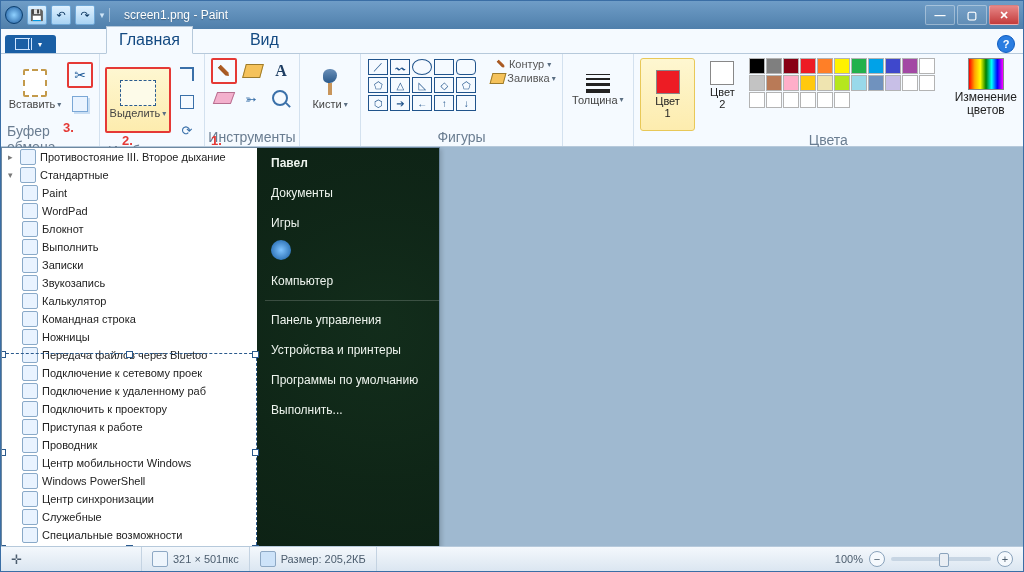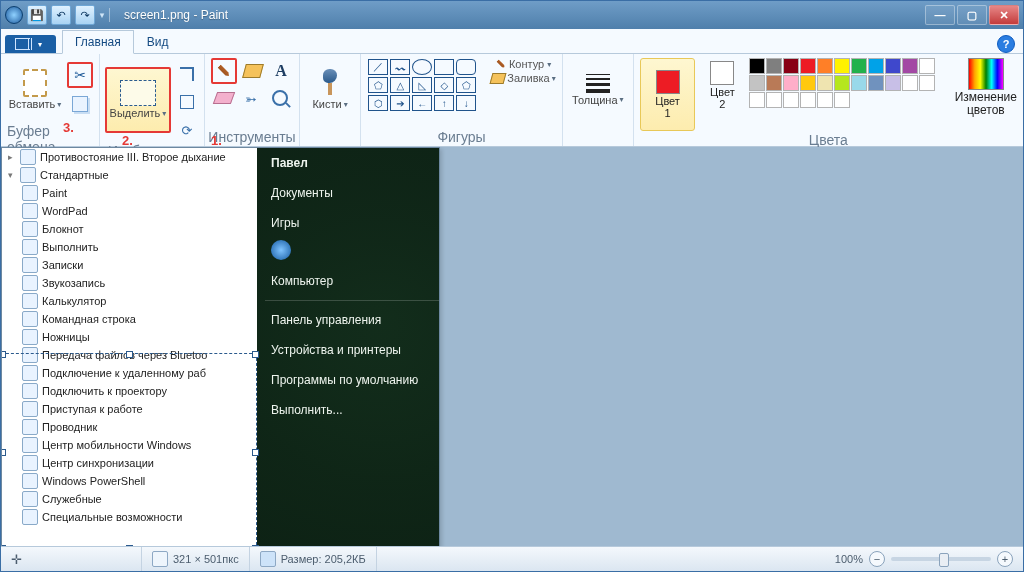--- a/index.html
+++ b/index.html
@@ -11,21 +11,21 @@
   .qat .qbtn{width:18px;height:18px;display:flex;align-items:center;justify-content:center;color:#08335c;background:linear-gradient(#dff1ff,#a9d3f3);border:1px solid #6fa7d6;border-radius:2px;font-size:11px;}
   .qat .sep{width:6px;text-align:center;color:#cfe5f7;font-size:9px;}
   .titlebar .title{flex:1;overflow:hidden;white-space:nowrap;text-shadow:0 1px 1px rgba(0,0,0,.3);}
   .winbtns{display:flex;gap:2px;}
   .winbtns .wb{width:28px;height:18px;border:1px solid rgba(255,255,255,.35);border-radius:2px;display:flex;align-items:center;justify-content:center;color:#fff;font-weight:bold;font-size:11px;background:rgba(255,255,255,.08);}
   .winbtns .close{background:linear-gradient(#e78787,#c33b3b);}
   
   .tabsrow{height:24px;background:#f5faff;display:flex;align-items:flex-end;padding-left:4px;border-bottom:1px solid #b6c9db;}
   .filemenu{background:#1a5fa5;color:#fff;padding:3px 14px 3px 10px;border-radius:3px 3px 0 0;margin-right:6px;display:flex;align-items:center;gap:6px;font-size:12px;}
   .filemenu .caret{font-size:8px;}
-  .rtab{padding:4px 12px;border:1px solid transparent;border-bottom:none;color:#144a82;font-size:12px;}
+  .rtab{padding:4px 12px;border:1px solid transparent;border-bottom:none;color:#144a82;font-size:16px;margin-left:44px;}
   .rtab.active{background:#f5faff;border-color:#b6c9db;border-bottom:1px solid #f5faff;position:relative;top:1px;}
   .tabsrow .help{margin-left:auto;margin-right:8px;width:16px;height:16px;border-radius:50%;background:#2a7de1;color:#fff;font-weight:bold;display:flex;align-items:center;justify-content:center;font-size:11px;border:1px solid #0f5cc0;}
   
   .ribbon{height:92px;background:#f5faff;display:flex;border-bottom:1px solid #b6c9db;}
   .group{display:flex;flex-direction:column;align-items:center;justify-content:space-between;padding:4px 6px 1px;border-right:1px solid #d3e1ef;}
   .grouplabel{font-size:14px;color:#6a7d91;margin-top:1px;}
   .vstack{display:flex;flex-direction:column;align-items:center;gap:1px;}
   .bigbtn{display:flex;flex-direction:column;align-items:center;justify-content:center;width:54px;height:62px;border:1px solid transparent;border-radius:3px;}
   .bigbtn.hover{background:linear-gradient(#fef7d1,#fdecae);border-color:#e8c858;}
   .bigbtn .lbl{font-size:11px;color:#444;margin-top:2px;line-height:1.05;text-align:center;display:flex;align-items:center;gap:2px;}
@@ -366,45 +366,49 @@
             <div class="node">
               <span class="tico"></span>
               <span>Ножницы</span>
             </div>
             <div class="node">
               <span class="tico"></span>
               <span>Передача файлов через Bluetoo</span>
             </div>
             <div class="node">
               <span class="tico"></span>
+              <span>Подключение к сетевому проек</span>
+            </div>
+            <div class="node">
+              <span class="tico"></span>
               <span>Подключение к удаленному раб</span>
             </div>
             <div class="node">
               <span class="tico"></span>
               <span>Подключить к проектору</span>
             </div>
             <div class="node">
               <span class="tico"></span>
               <span>Приступая к работе</span>
             </div>
             <div class="node">
               <span class="tico"></span>
               <span>Проводник</span>
             </div>
             <div class="node">
               <span class="tico"></span>
               <span>Центр мобильности Windows</span>
             </div>
             <div class="node">
               <span class="tico"></span>
+              <span>Windows PowerShell</span>
+            </div>
+            <div class="node">
+              <span class="tico"></span>
               <span>Центр синхронизации</span>
-            </div>
-            <div class="node">
-              <span class="tico"></span>
-              <span>Windows PowerShell</span>
             </div>
             <div class="node">
               <span class="tico"></span>
               <span>Служебные</span>
             </div>
             <div class="node">
               <span class="tico"></span>
               <span>Специальные возможности</span>
             </div>
           </div>

